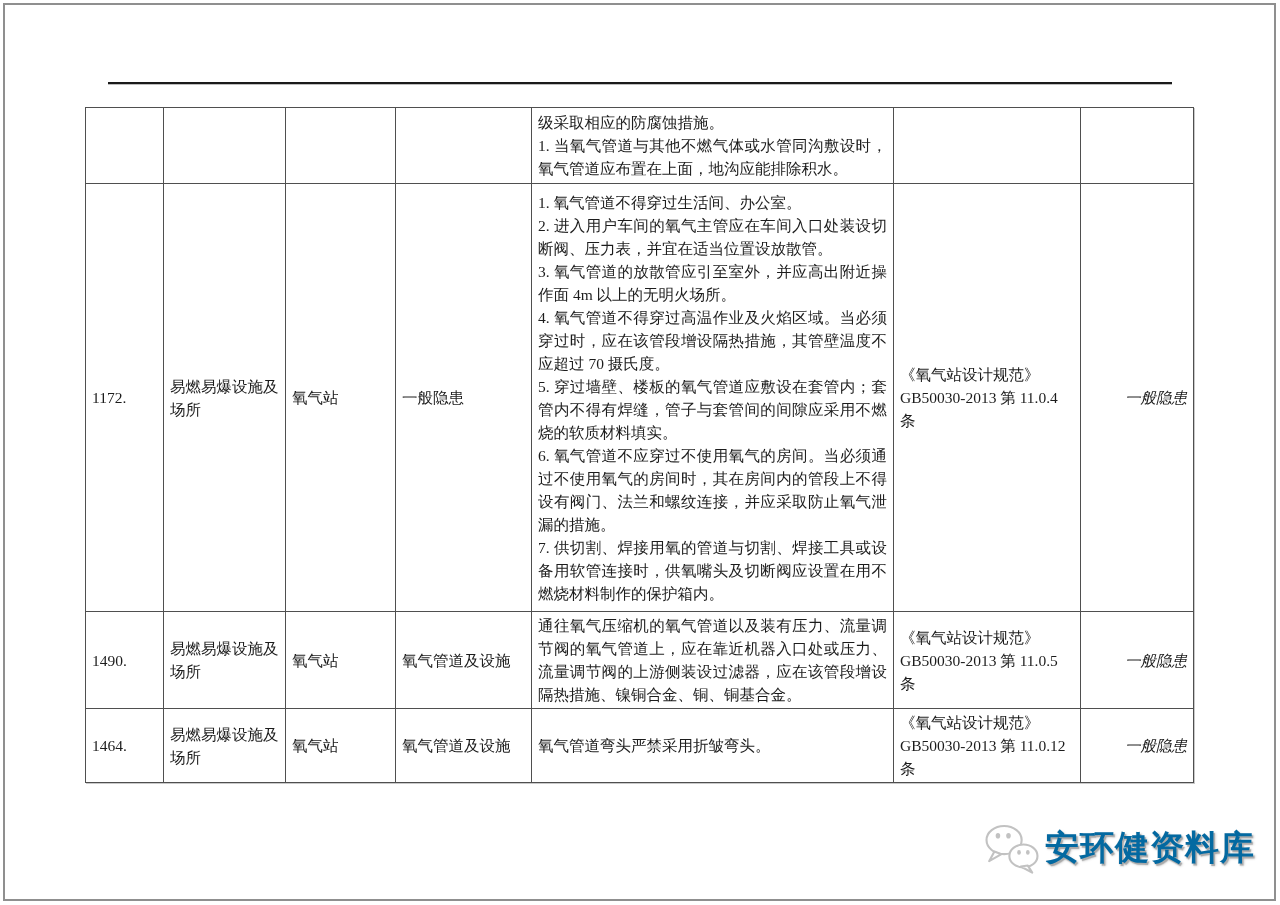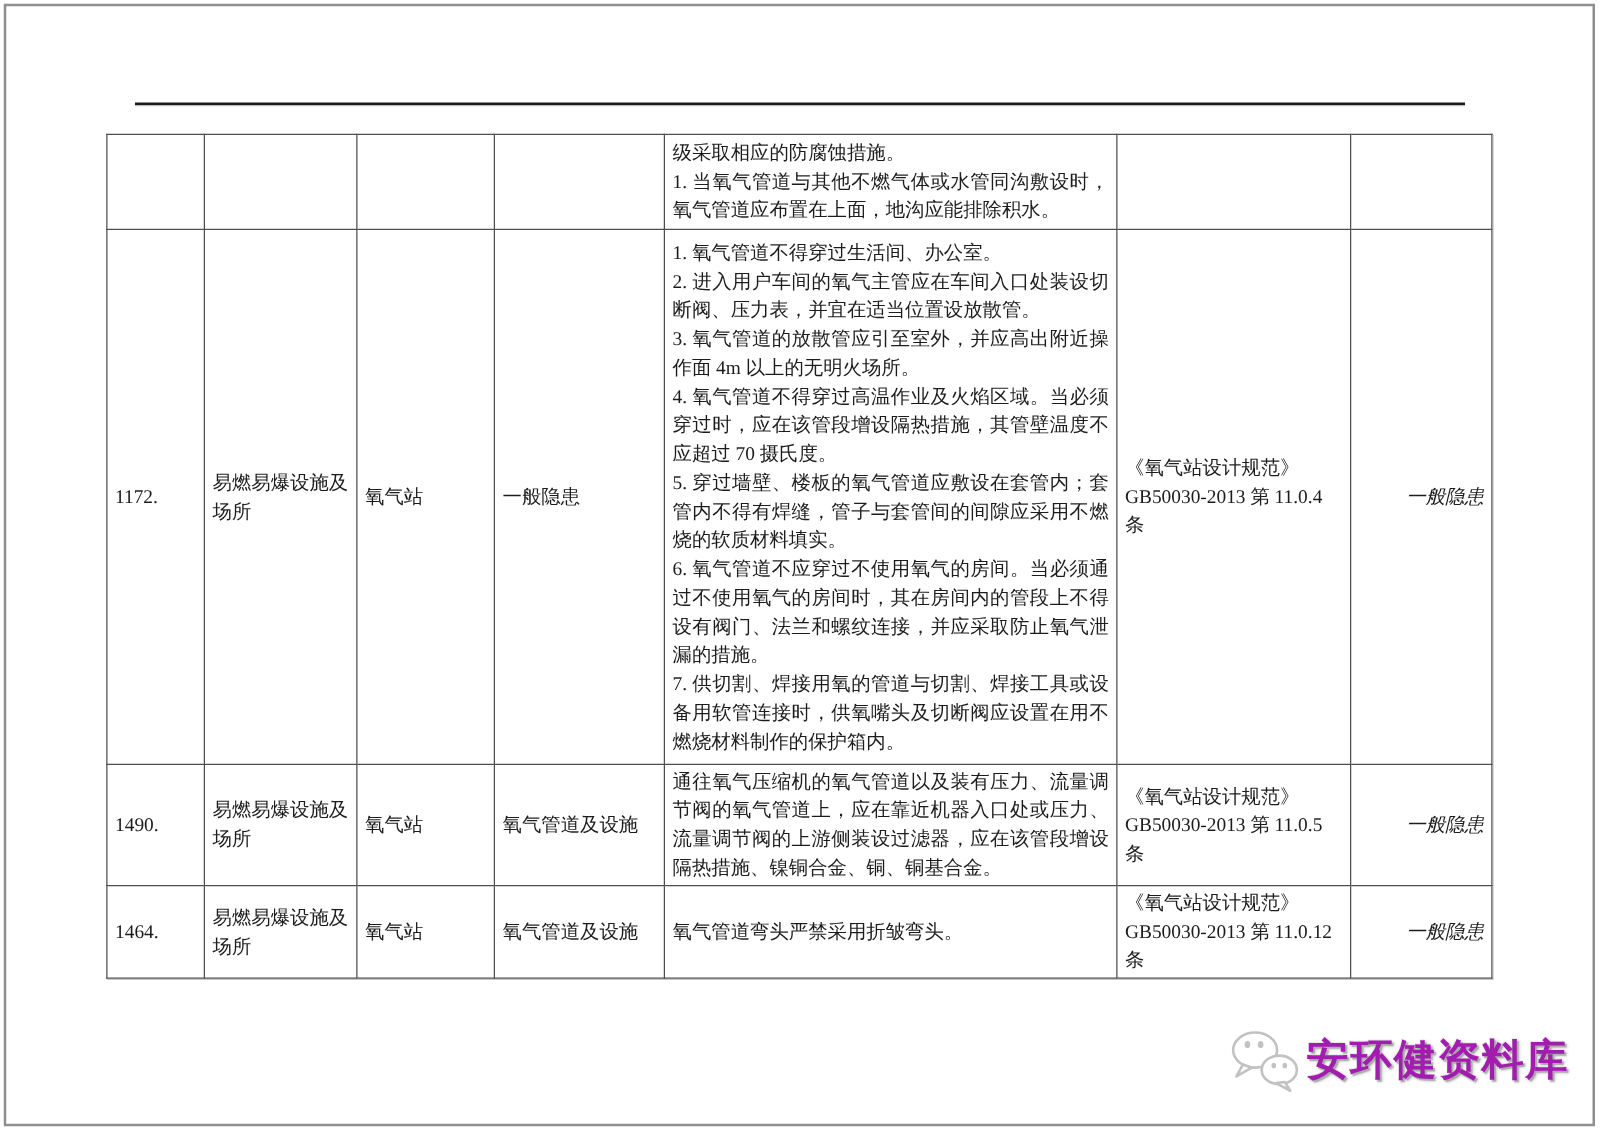--- a/index.html
+++ b/index.html
@@ -37,21 +37,21 @@
     padding:3px 6px 3px 7px;
   }
   td.c-ref{white-space:pre-line;font-size:15px;padding-left:7px;line-height:24px;margin-left:24px;}
   td.c-level{text-align:right;font-size:16px;font-style:italic;}
   .watermark{
     position:absolute;left:983px;top:820px;height:56px;
     display:flex;align-items:center;gap:4px;
   }
   .watermark .wm-text{
     font-size:34px;font-weight:bold;letter-spacing:1px;
-    color:#a21caf;
+    color:#0369a1;
     text-shadow:1.5px 1.5px 1px #a9a9a9,-0.5px -0.5px 0 #e8e8e8,2px 2px 3px #cfcfcf;
     font-family:"Liberation Sans","DejaVu Sans",sans-serif;
   }
 </style>
 </head>
 <body>
 
 <div class="frame"></div>
 <div class="top-rule"></div>
 

